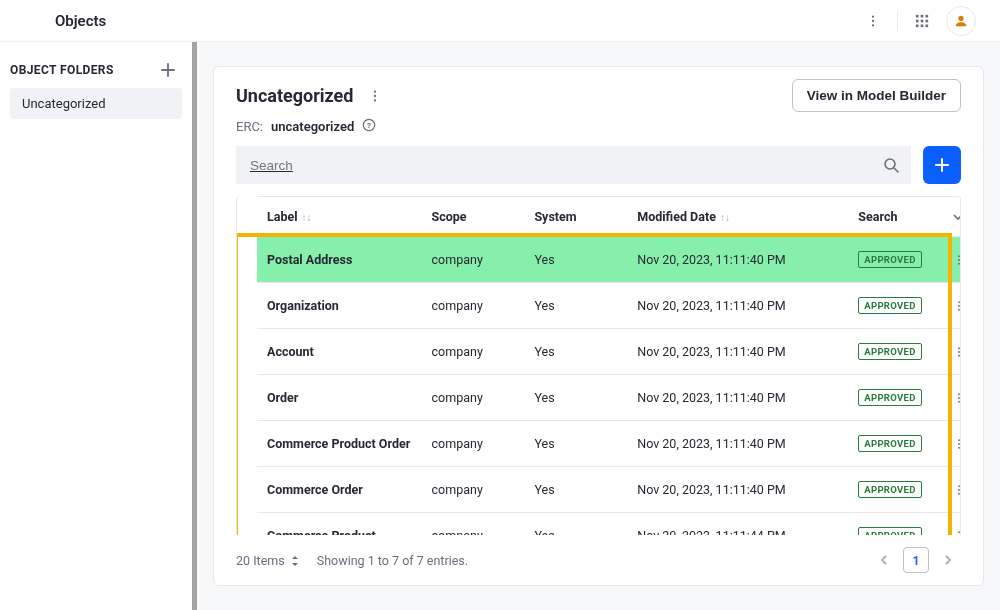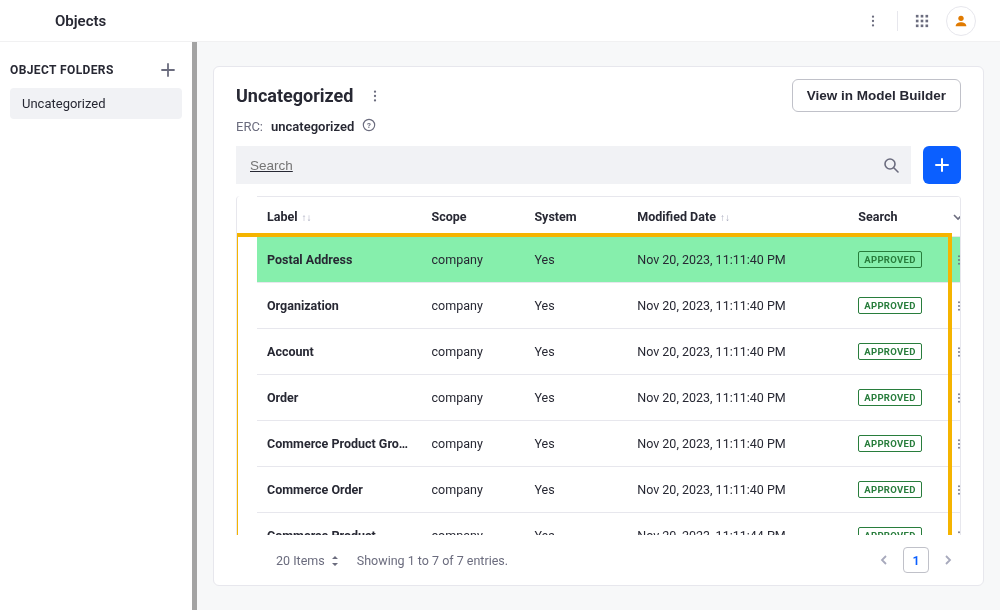--- a/index.html
+++ b/index.html
@@ -141,21 +141,21 @@
   .highlighted { position:relative; }
   .highlight-overlay {
     pointer-events:none; position:absolute; border:4px solid #f5b400; 
     border-radius:0;
   }
   
   .table-footer {
     display:flex; align-items:center; justify-content:space-between;
     padding: 12px 22px; font-size:12.5px; color:#6b6c7e;
   }
-  .footer-left { display:flex; gap:18px; align-items:center;margin-left:40px;}
+  .footer-left { display:flex; gap:18px; align-items:center;}
   .items-sel { cursor:pointer; }
   .pager { display:flex; align-items:center; gap:6px;}
   .page-btn {
     width:26px;height:26px;border:none;background:transparent;color:#a7a9bc;
     display:inline-flex;align-items:center;justify-content:center;cursor:pointer;
   }
   .page-num {
     width:26px;height:26px; border:1px solid #c0c1c9; border-radius:4px;
     display:inline-flex;align-items:center;justify-content:center;
     color:#0b5fff; font-weight:600;
@@ -333,21 +333,21 @@
                 <td><span class="status-badge">APPROVED</span></td>
                 <td class="row-actions">
                   <svg width="12" height="12" viewBox="0 0 16 16">
                     <circle cx="8" cy="3" r="1.2" fill="currentColor"></circle>
                     <circle cx="8" cy="8" r="1.2" fill="currentColor"></circle>
                     <circle cx="8" cy="13" r="1.2" fill="currentColor"></circle>
                   </svg>
                 </td>
               </tr>
               <tr>
-                <td class="label-col">Commerce Product Group</td>
+                <td class="label-col">Commerce Product Order</td>
                 <td>company</td>
                 <td>Yes</td>
                 <td>Nov 20, 2023, 11:11:40 PM</td>
                 <td><span class="status-badge">APPROVED</span></td>
                 <td class="row-actions">
                   <svg width="12" height="12" viewBox="0 0 16 16">
                     <circle cx="8" cy="3" r="1.2" fill="currentColor"></circle>
                     <circle cx="8" cy="8" r="1.2" fill="currentColor"></circle>
                     <circle cx="8" cy="13" r="1.2" fill="currentColor"></circle>
                   </svg>

